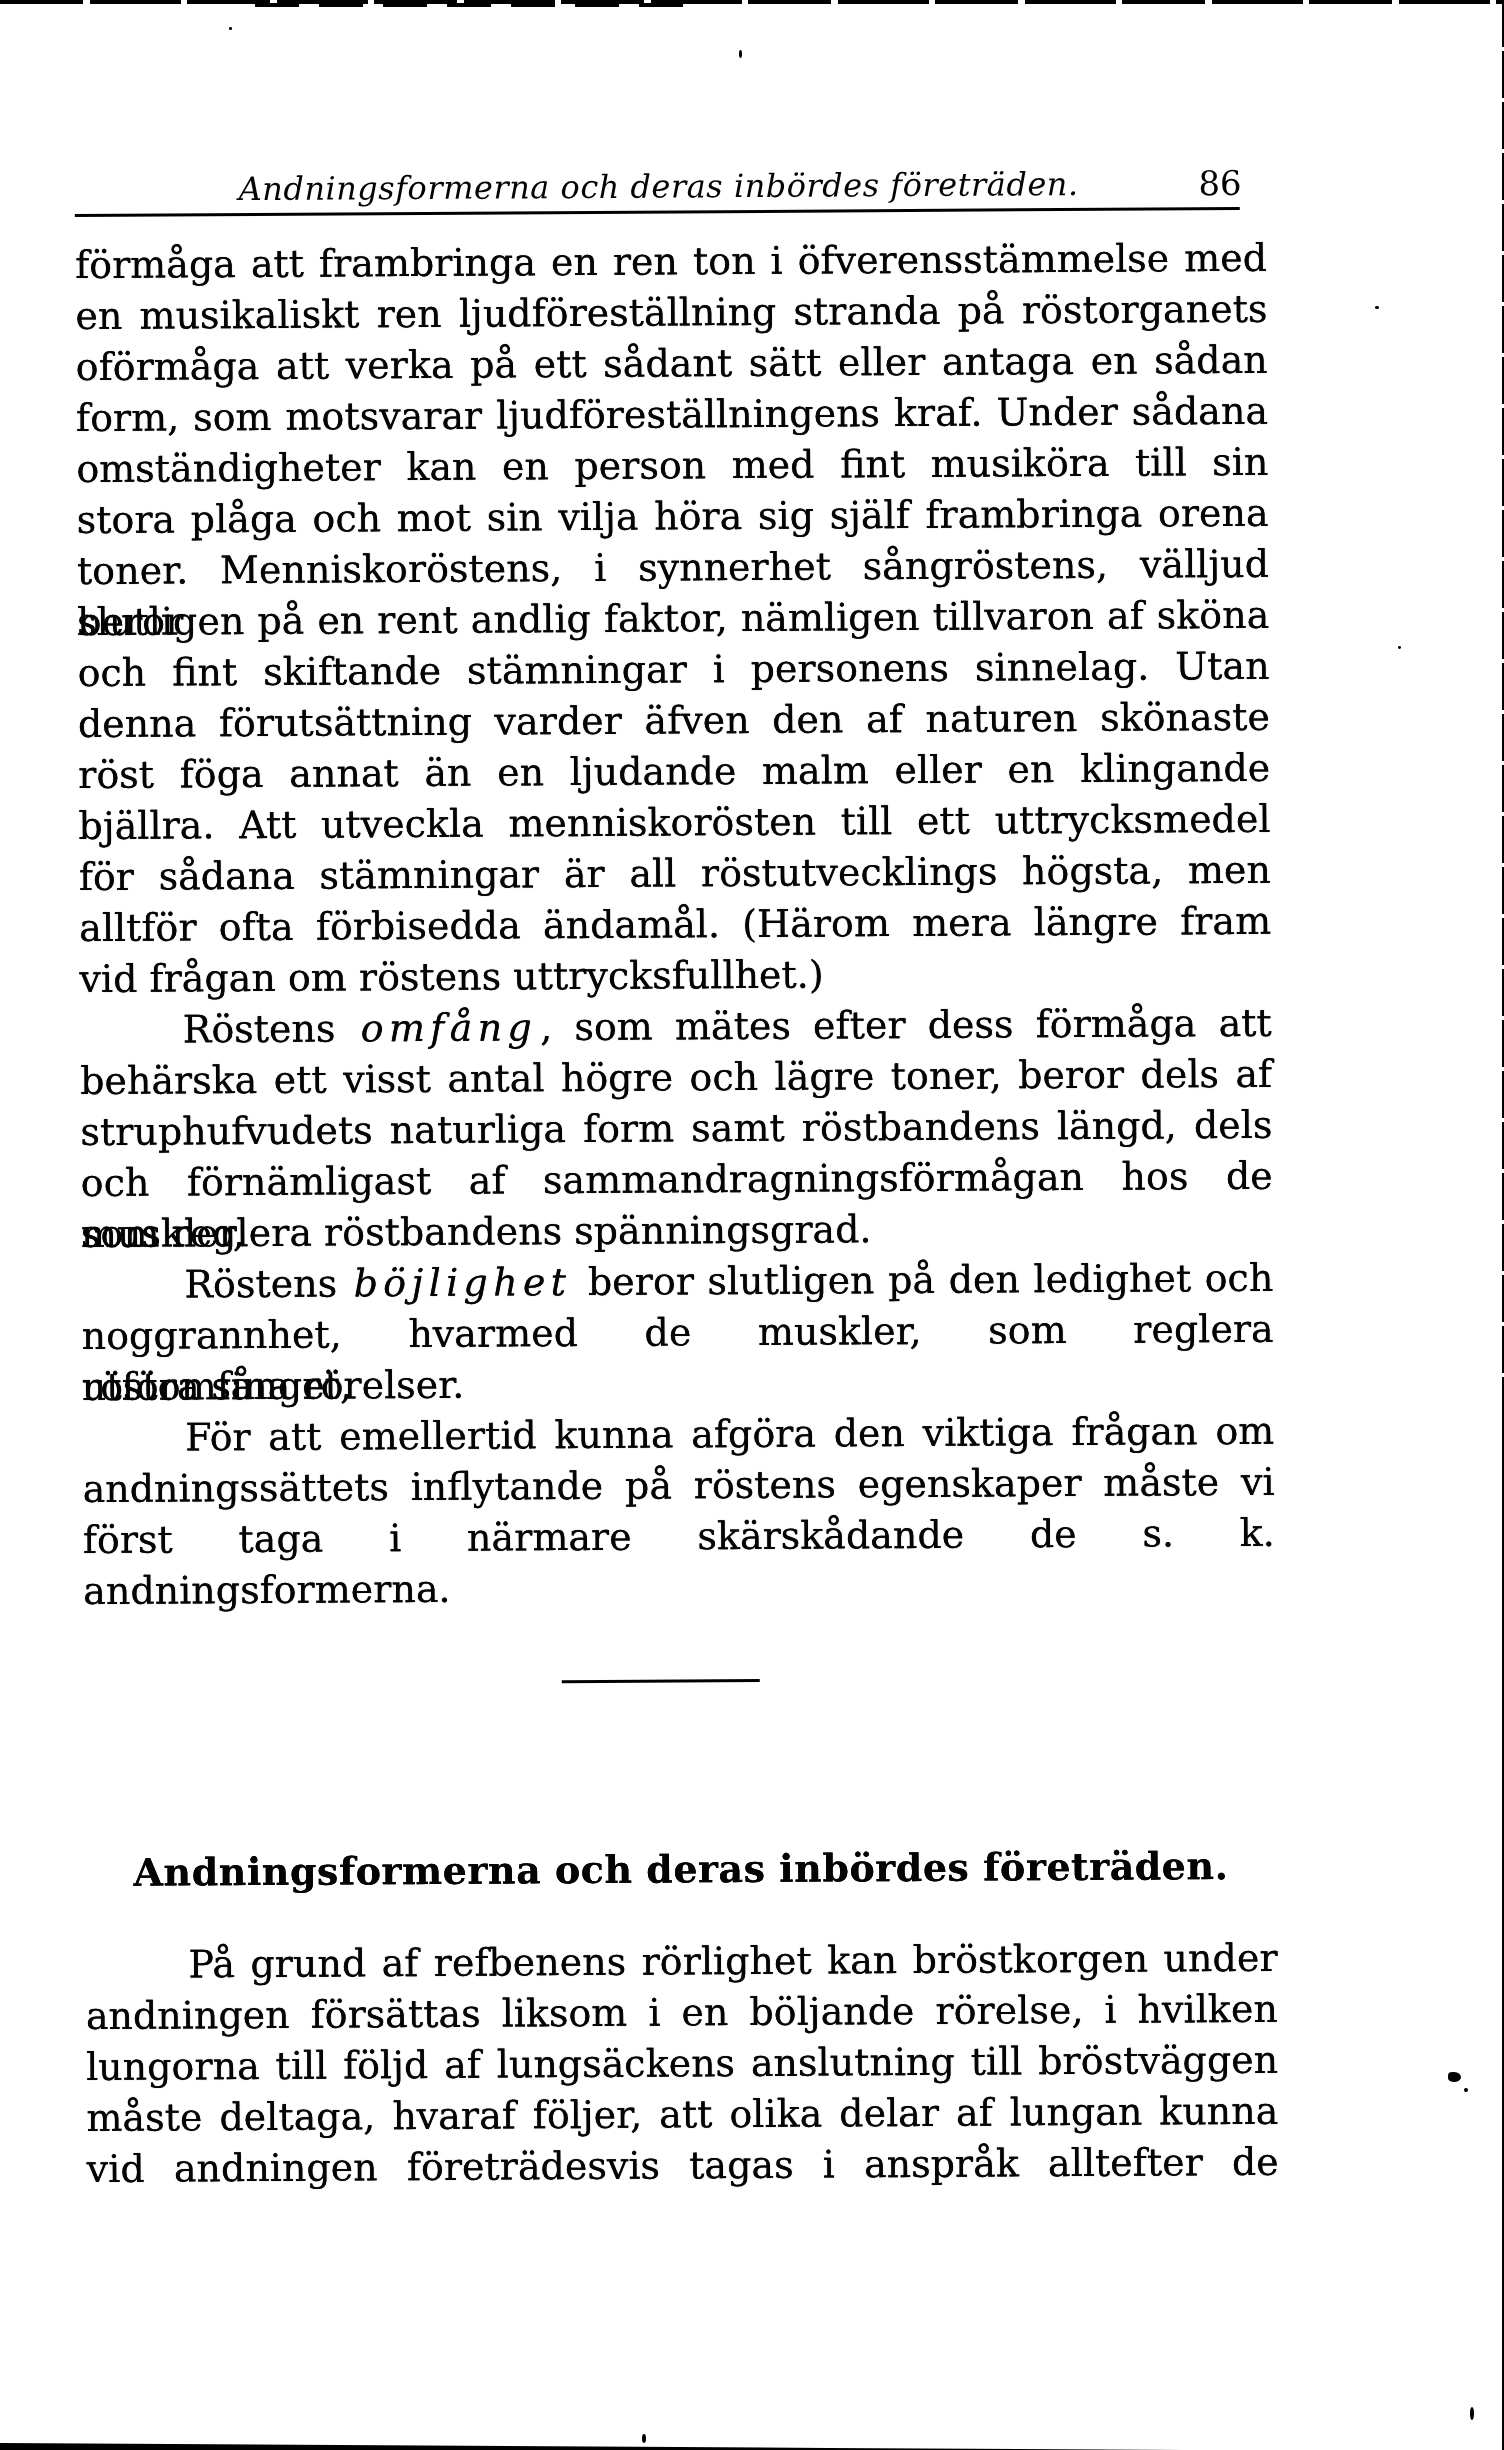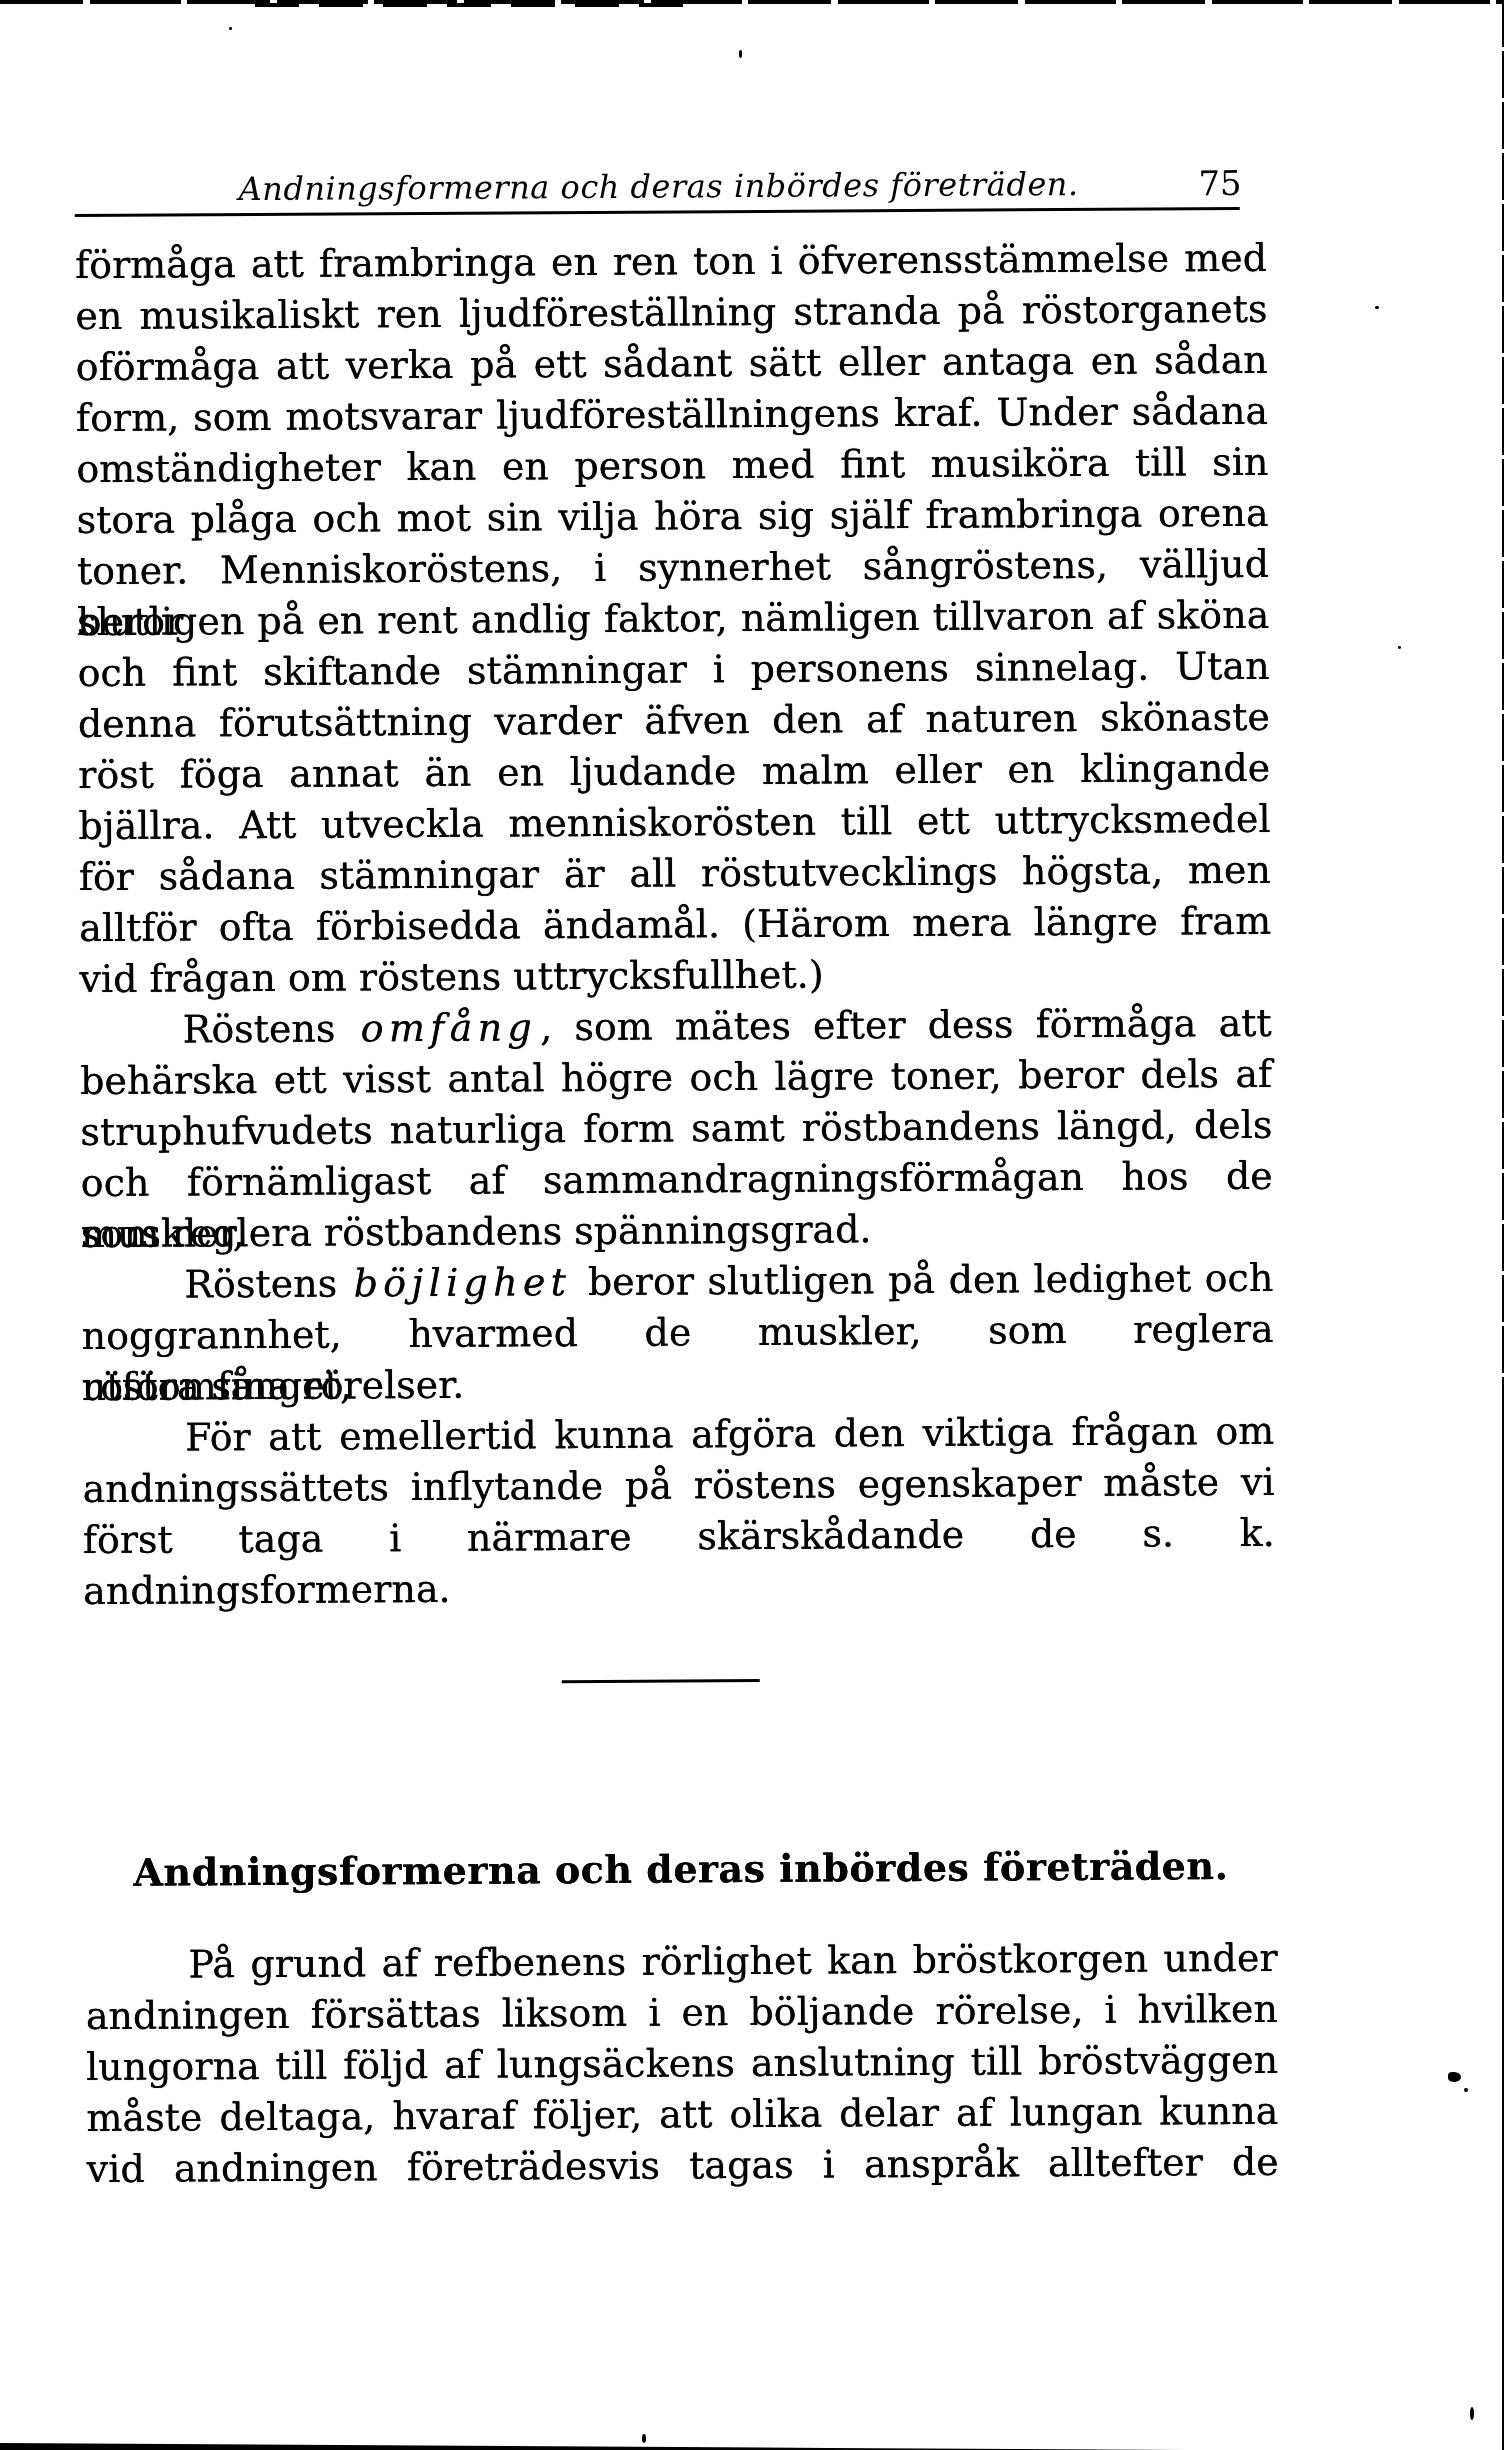--- a/index.html
+++ b/index.html
@@ -87,21 +87,21 @@
   .speck-8 { left:1398px; top:646px; width:2.9px;  height:2.9px;  }
 </style>
 </head>
 <body>
 
 <div class="page">
   <div class="sheet">
 
     <div class="running-header">
       <div class="running-title">Andningsformerna och deras inbördes företräden.</div>
-      <div class="page-number">75</div>
+      <div class="page-number">86</div>
     </div>
 
     <div class="header-rule"></div>
 
     <div id="body-main" class="bodytext body-main">
         <div class="para">
           <div class="line just"><span class="">förmåga att frambringa en ren ton i öfverensstämmelse med</span></div>
           <div class="line just"><span class="">en musikaliskt ren ljudföreställning stranda på röstorganets</span></div>
           <div class="line just"><span class="">oförmåga att verka på ett sådant sätt eller antaga en sådan</span></div>
           <div class="line just"><span class="">form, som motsvarar ljudföreställningens kraf. Under sådana</span></div>

